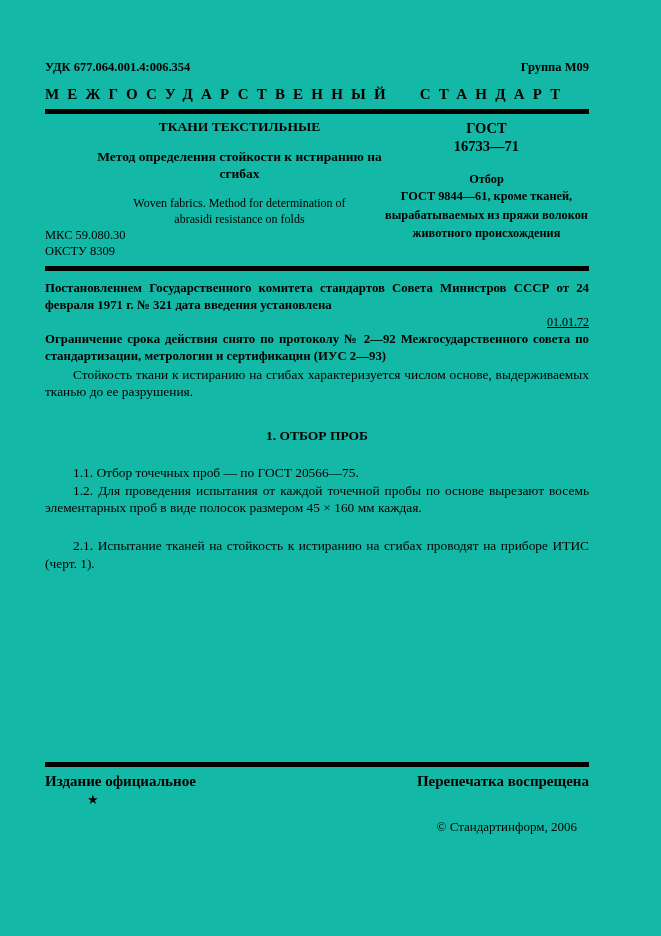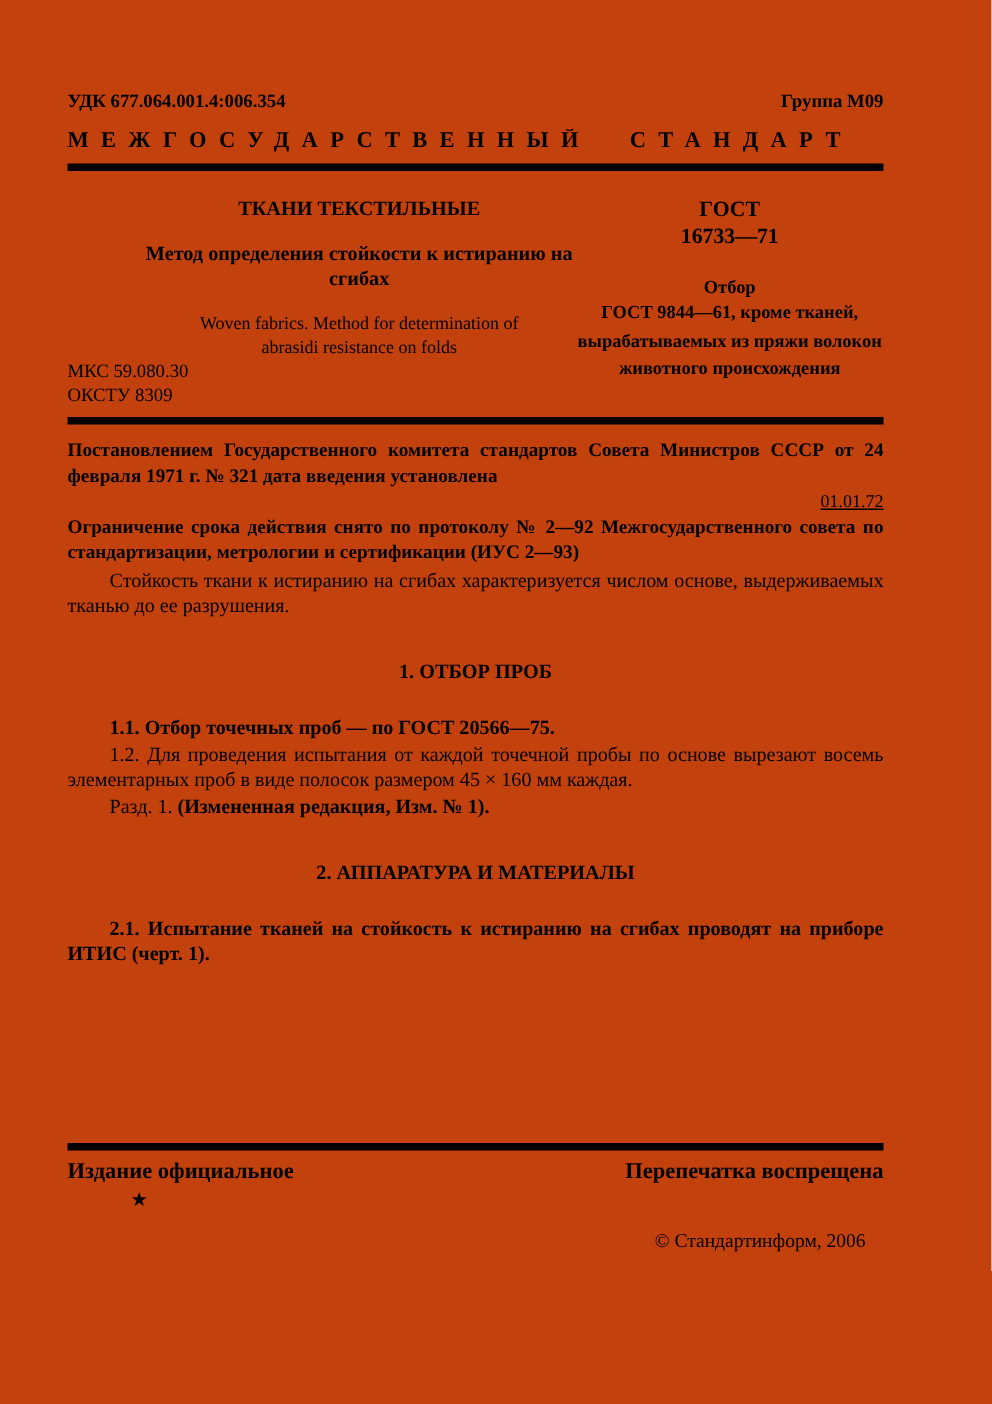--- a/index.html
+++ b/index.html
@@ -1,21 +1,21 @@
 <!DOCTYPE html>
 <html><head>
 <meta charset="utf-8">
 <style>
   html, body { margin: 0; padding: 0; background: #ffffff; }
   .page {
     position: relative;
     width: 661px;
     height: 936px;
     box-sizing: border-box;
-    background: #c2410c;
+    background: #14b8a6;
     color: #000;
     font-family: "Liberation Serif", serif;
     padding: 60px 72px 0 45px;
     overflow: hidden;
   }
   
   .udk-row {
     display: flex;
     justify-content: space-between;
     font-weight: bold;
@@ -31,21 +31,21 @@
     overflow: hidden;
   }
   .rule-thick {
     height: 4.5px;
     background: #000;
   }
   .rule-top { margin-top: 6px; }
   
   .title-block {
     display: flex;
-    margin-top: 17px;
+    margin-top: 5px;
   }
   .tb-left {
     width: 310px;
     margin-left: 50px;
     text-align: center;
   }
   .tb-title {
     font-weight: bold;
     font-size: 13.5px;
   }
@@ -118,21 +118,21 @@
     text-align: justify;
     text-indent: 28px;
   }
   .scope-1 { margin-top: 15px; }
   .section-heading {
     font-weight: bold;
     font-size: 13.5px;
     text-align: center;
     margin-top: 27px;
   }
-  .first-after-heading { margin-top: 20px; font-weight: bold; }
+  .first-after-heading { margin-top: 20px; }
   .bold-inline { font-weight: bold; }
   
   .footer {
     position: absolute;
     left: 45px;
     right: 72px;
     top: 762px;
   }
   .footer-row {
     display: flex;
@@ -199,26 +199,21 @@
   <div class="effective-date">
     <span>01.01.72</span>
   </div>
   <div class="limitation">Ограничение срока действия снято по протоколу № 2—92 Межгосударственного совета по стандартизации, метрологии и сертификации (ИУС 2—93)</div>
 
   <div class="para">Стойкость ткани к истиранию на сгибах характеризуется числом основе, выдерживаемых тканью до ее разрушения.</div>
 
   <div class="section-heading">1. ОТБОР ПРОБ</div>
   <div class="para first-after-heading">1.1. Отбор точечных проб — по ГОСТ 20566—75.</div>
   <div class="para">1.2. Для проведения испытания от каждой точечной пробы по основе вырезают восемь элементарных проб в виде полосок размером 45 × 160 мм каждая.</div>
-  <div class="para">
-    <span>Разд. 1. </span>
-    <span class="bold-inline">(Измененная редакция, Изм. № 1).</span>
-  </div>
-
-  <div class="section-heading">2. АППАРАТУРА И МАТЕРИАЛЫ</div>
+
   <div class="para first-after-heading">2.1. Испытание тканей на стойкость к истиранию на сгибах проводят на приборе ИТИС (черт. 1).</div>
 
   <div class="footer">
     <div class="rule-thick"></div>
     <div class="footer-row">
       <span>Издание официальное</span>
       <span>Перепечатка воспрещена</span>
     </div>
     <div class="star">★</div>
     <div class="copyright">©  Стандартинформ, 2006</div>

